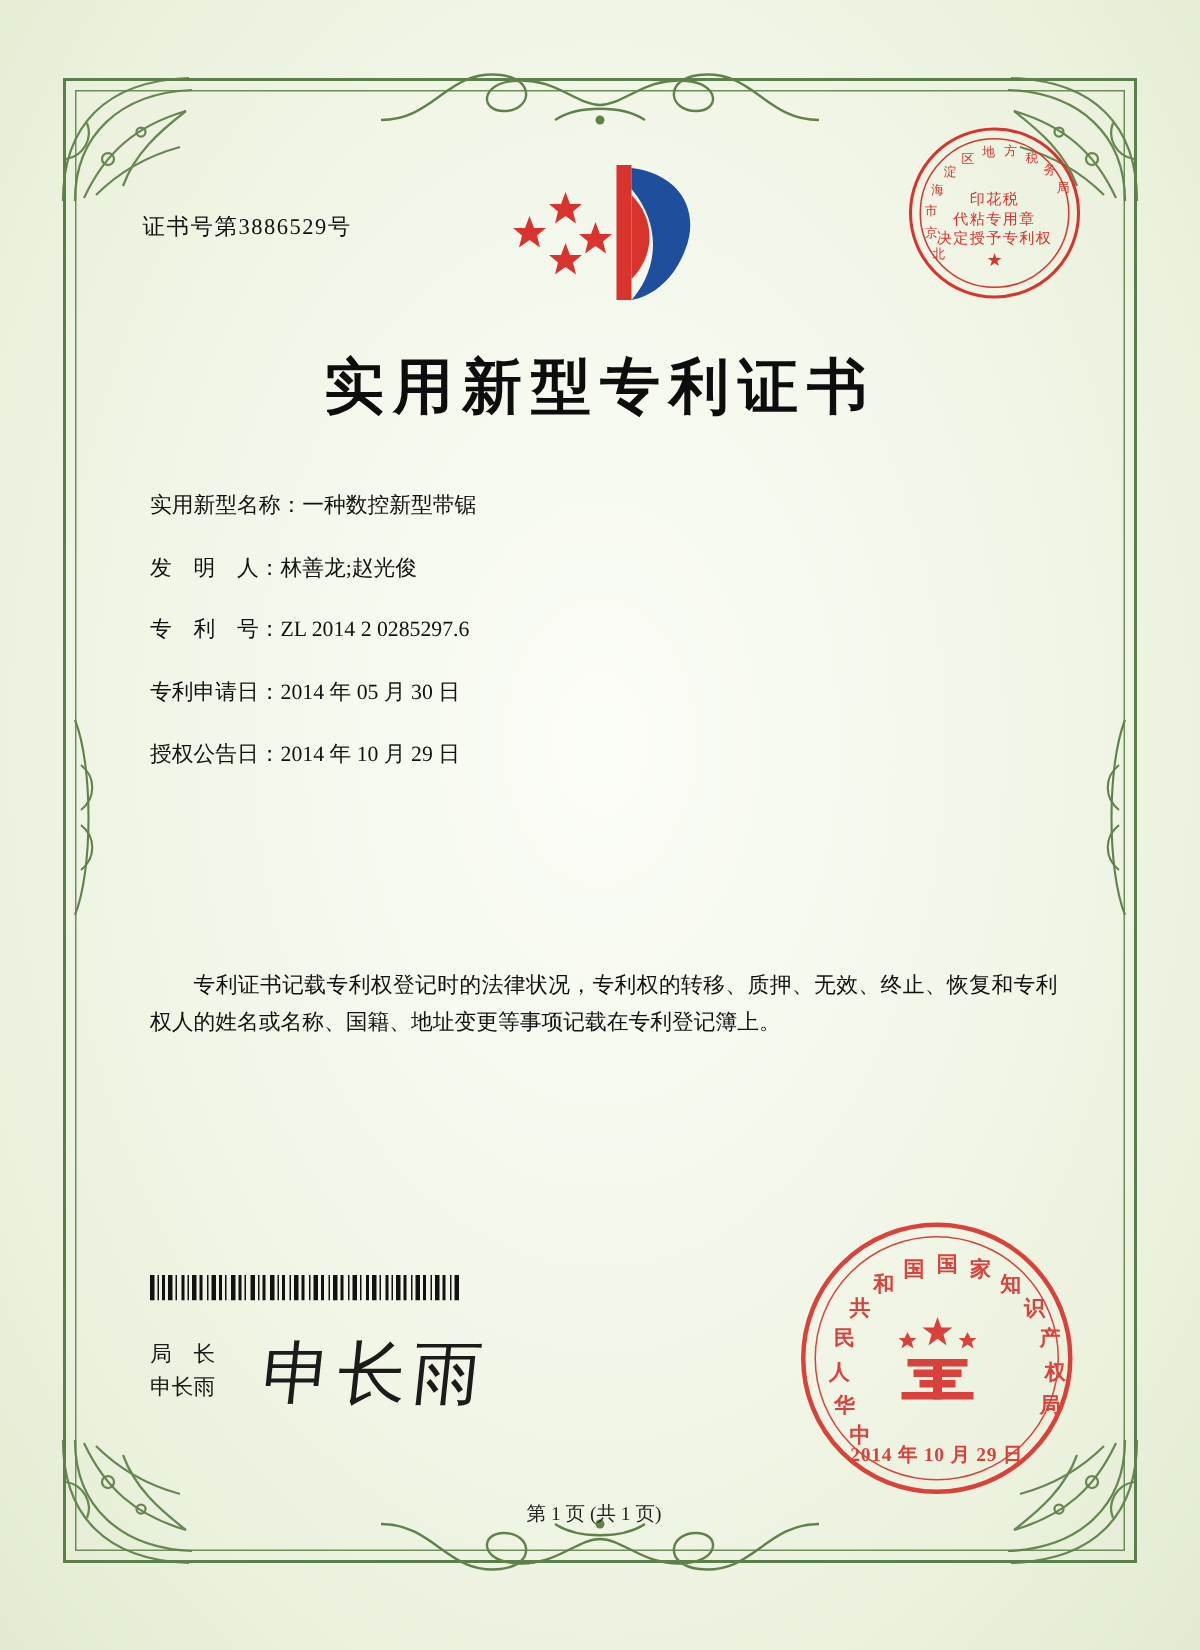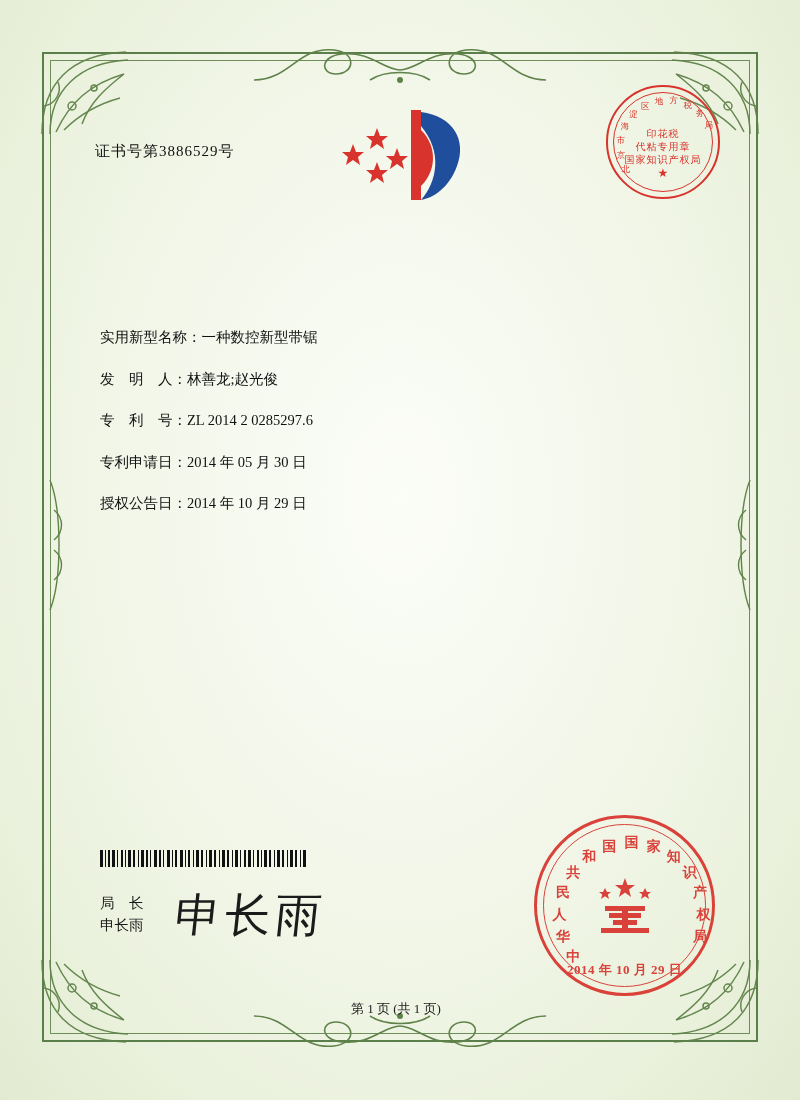--- a/index.html
+++ b/index.html
@@ -263,25 +263,26 @@
         <span style="transform:rotate(-28deg) translate(0,-47px) rotate(28deg)">区</span>
         <span style="transform:rotate(-10deg) translate(0,-47px) rotate(10deg)">地</span>
         <span style="transform:rotate(8deg) translate(0,-47px) rotate(-8deg)">方</span>
         <span style="transform:rotate(26deg) translate(0,-47px) rotate(-26deg)">税</span>
         <span style="transform:rotate(44deg) translate(0,-47px) rotate(-44deg)">务</span>
         <span style="transform:rotate(62deg) translate(0,-47px) rotate(-62deg)">局</span>
       </div>
       <div class="mid">
         <div>印花税</div>
         <div>代粘专用章</div>
-        <div>国家知识产权局</div>
+        <div>决定授予专利权</div>
       </div>
       <div class="star">★</div>
     </div>
 
+    <div class="title">实用新型专利证书</div>
 
     <div class="fields">
       <div class="field">
         <span class="lab">实用新型名称：</span>
         <span class="val">一种数控新型带锯</span>
       </div>
       <div class="field">
         <span class="lab">发　明　人：</span>
         <span class="val">林善龙;赵光俊</span>
       </div>
@@ -293,20 +294,21 @@
         <span class="lab">专利申请日：</span>
         <span class="val">2014 年 05 月 30 日</span>
       </div>
       <div class="field">
         <span class="lab">授权公告日：</span>
         <span class="val">2014 年 10 月 29 日</span>
       </div>
     </div>
 
     <div class="body-text">
+      <p>专利证书记载专利权登记时的法律状况，专利权的转移、质押、无效、终止、恢复和专利权人的姓名或名称、国籍、地址变更等事项记载在专利登记簿上。</p>
     </div>
 
     <div class="barcode">
       <svg viewBox="0 0 210 17" preserveAspectRatio="none">
         <g fill="#111">
           <rect x="0" y="0" width="3" height="17"></rect>
             <rect x="5" y="0" width="1" height="17"></rect>
           <rect x="8" y="0" width="2" height="17"></rect>
             <rect x="12" y="0" width="3" height="17"></rect>
           <rect x="17" y="0" width="1" height="17"></rect>

